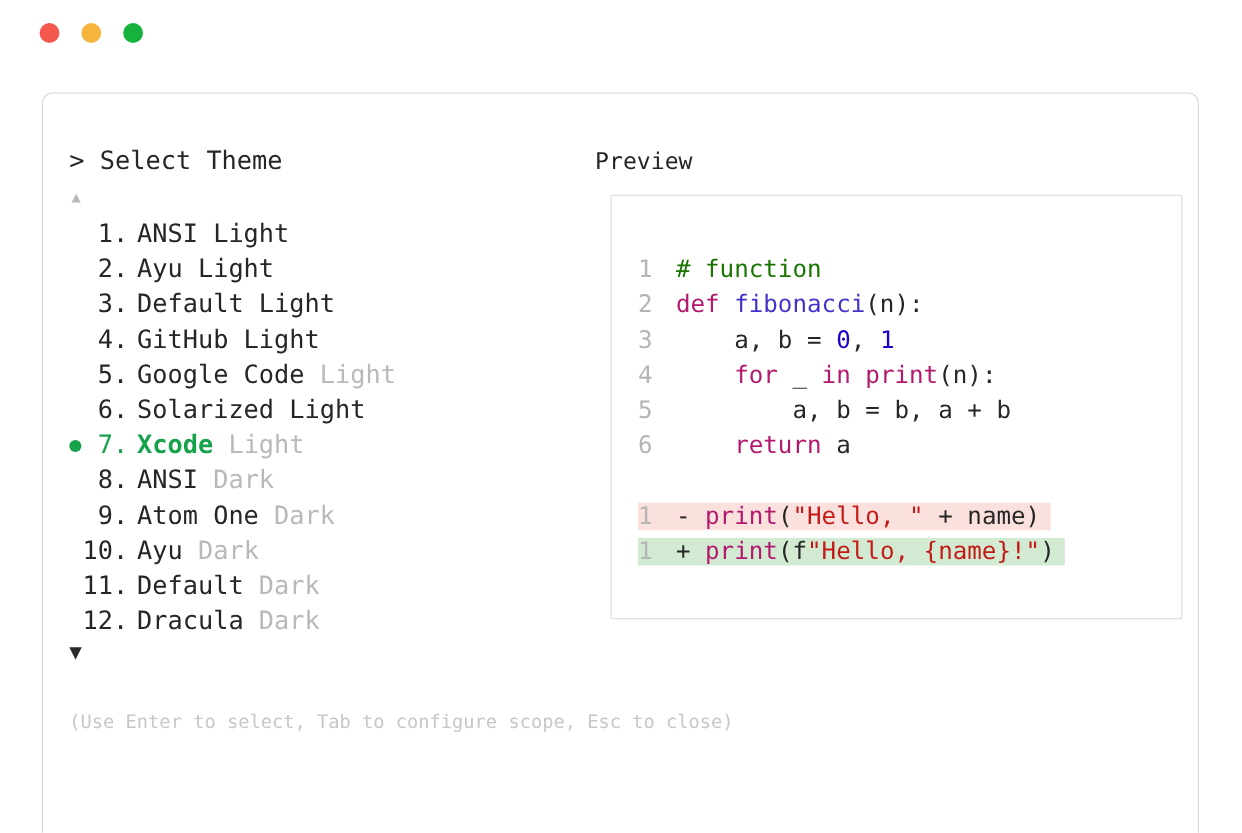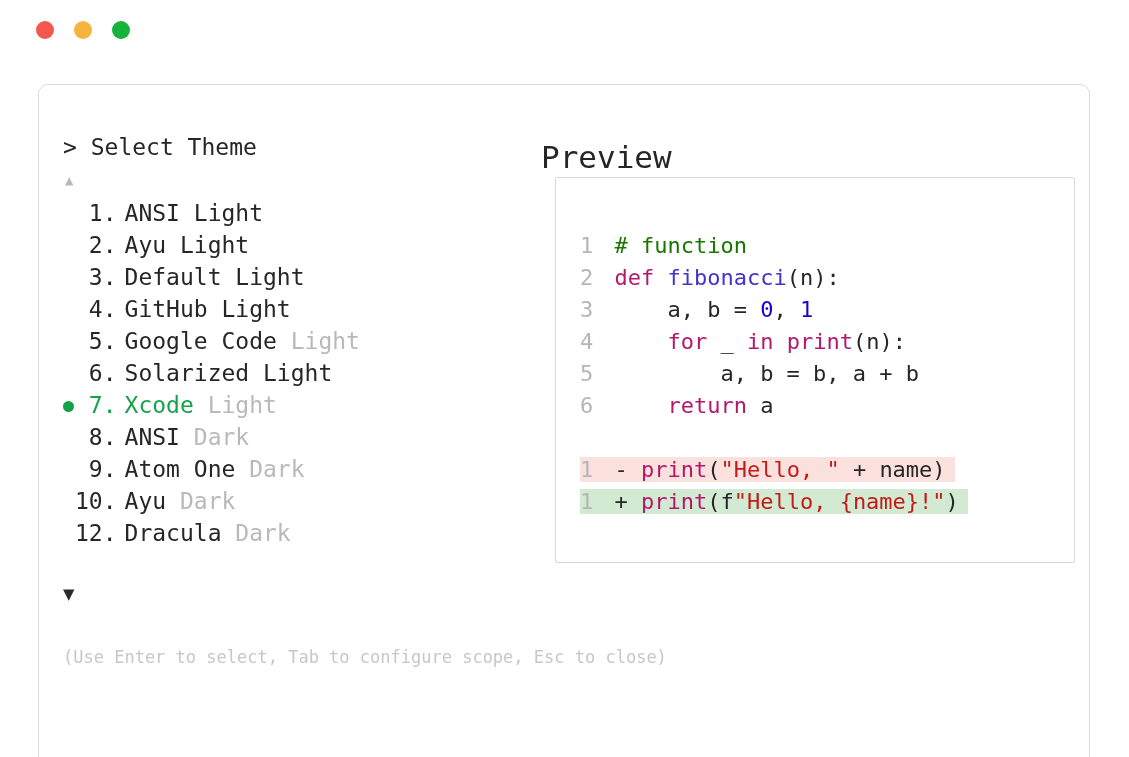--- a/index.html
+++ b/index.html
@@ -48,22 +48,22 @@
     position: absolute;
     left: 24px;
     top: 46px;
     font-size: 23px;
     line-height: 32px;
     color: var(--text);
   }
   .preview-title {
     position: absolute;
     left: 502px;
-    top: 56px;
-    font-size: 31px;
+    top: 46px;
+    font-size: 21px;
     line-height: 32px;
     color: var(--text);
   }
 
   .scroll-up {
     position: absolute;
     left: 26px;
     top: 88px;
     font-size: 14px;
     line-height: 14px;
@@ -95,21 +95,21 @@
     width: 11px;
     height: 11px;
     border-radius: 50%;
     background: var(--selected, #16a24a);
     vertical-align: 1px;
   }
   .num { color: var(--text); margin-right: 8px; }
   .row.selected .num { color: var(--selected); }
   .part-normal  { color: var(--text); }
   .part-muted   { color: var(--muted); }
-  .part-selected{ color: var(--selected); }
+  .part-selected{ color: var(--selected); font-weight: bold; }
 
   .hint {
     position: absolute;
     left: 24px;
     top: 556px;
     font-size: 17px;
     line-height: 32px;
     color: var(--hint, #c7c7c7);
   }
 
@@ -164,20 +164,21 @@
       <div class="row"><span class="marker"></span><span class="num"> 1.</span><span class="part-normal">ANSI Light</span></div>
       <div class="row"><span class="marker"></span><span class="num"> 2.</span><span class="part-normal">Ayu Light</span></div>
       <div class="row"><span class="marker"></span><span class="num"> 3.</span><span class="part-normal">Default Light</span></div>
       <div class="row"><span class="marker"></span><span class="num"> 4.</span><span class="part-normal">GitHub Light</span></div>
       <div class="row"><span class="marker"></span><span class="num"> 5.</span><span class="part-normal">Google Code </span><span class="part-muted">Light</span></div>
       <div class="row"><span class="marker"></span><span class="num"> 6.</span><span class="part-normal">Solarized Light</span></div>
       <div class="row selected"><span class="marker"></span><span class="num"> 7.</span><span class="part-selected">Xcode </span><span class="part-muted">Light</span></div>
       <div class="row"><span class="marker"></span><span class="num"> 8.</span><span class="part-normal">ANSI </span><span class="part-muted">Dark</span></div>
       <div class="row"><span class="marker"></span><span class="num"> 9.</span><span class="part-normal">Atom One </span><span class="part-muted">Dark</span></div>
       <div class="row"><span class="marker"></span><span class="num">10.</span><span class="part-normal">Ayu </span><span class="part-muted">Dark</span></div>
+      <div class="row"><span class="marker"></span><span class="num">11.</span><span class="part-normal">Default </span><span class="part-muted">Dark</span></div>
       <div class="row"><span class="marker"></span><span class="num">12.</span><span class="part-normal">Dracula </span><span class="part-muted">Dark</span></div>
     </div>
 
   <div class="scroll-down">▼</div>
 
   <div class="hint">(Use Enter to select, Tab to configure scope, Esc to close)</div>
 
   <div class="preview-box">
     <div class="code">
       <div>

